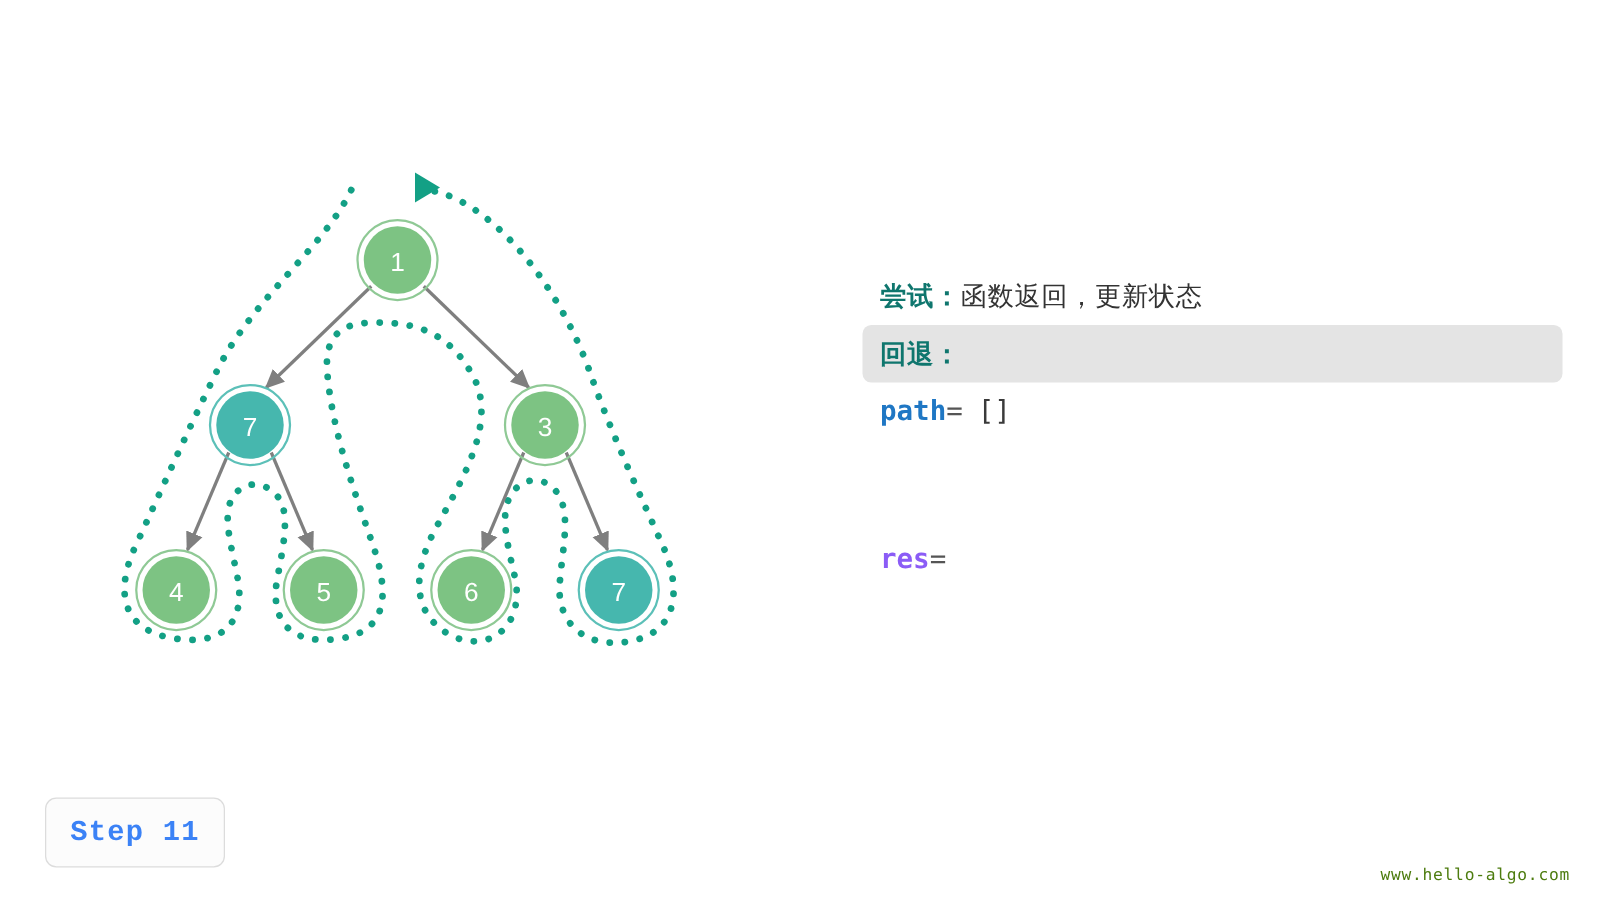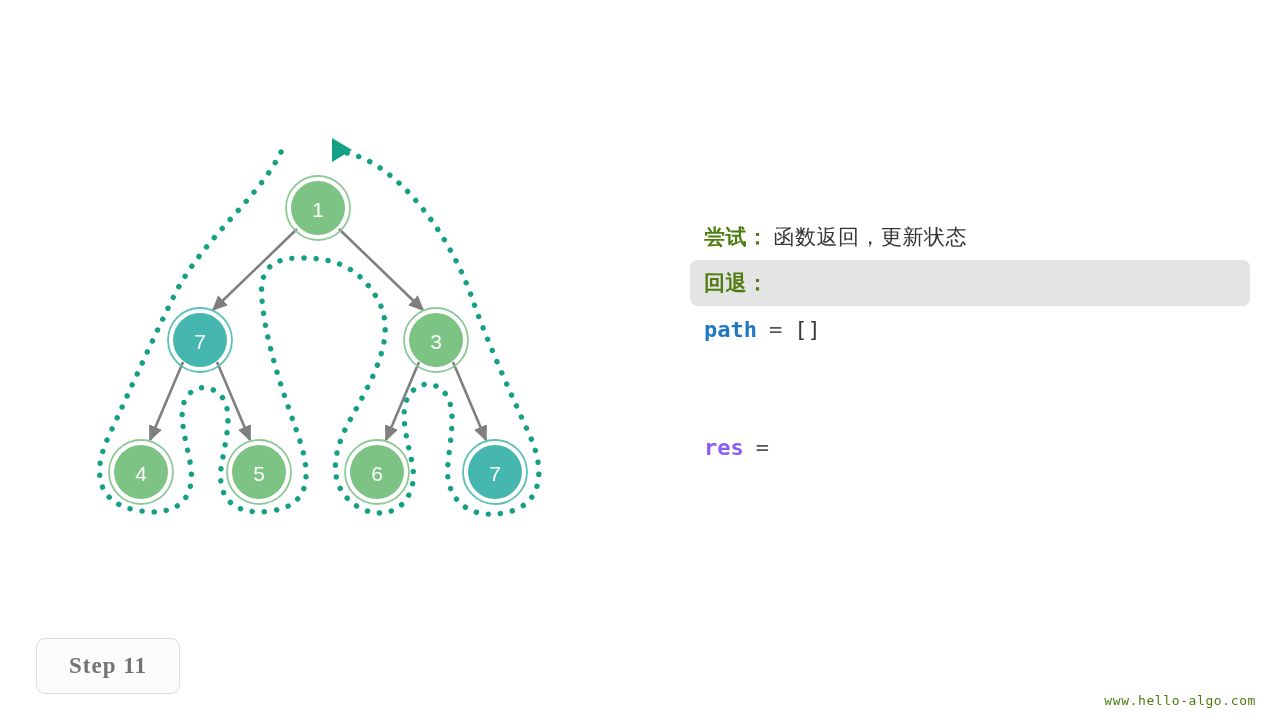--- a/index.html
+++ b/index.html
@@ -40,41 +40,40 @@
     box-sizing: border-box;
     font-size: 21px;
     color: #333333;
     letter-spacing: 0.5px;
   }
   .ann-row.highlight {
     background: #e4e4e4;
   }
   .ann-row .ann-key {
     font-weight: bold;
-    color: #4d7c0f;
-    margin-right: 5px;
+    color: #0f766e;
   }
   .ann-row .ann-val {
     font-weight: normal;
     color: #333333;
   }
 
   .code-row {
     height: 46px;
     display: flex;
     align-items: center;
     padding: 0 14px;
     font-family: "DejaVu Sans Mono", "Liberation Mono", monospace;
     font-size: 22px;
     color: #333333;
     box-sizing: border-box;
   }
   .code-var {
     font-weight: bold;
-    margin-right: 12px;
+    margin-right: 0;
   }
   .code-var.path { color: #1f77c4; }
   .code-var.res  { color: #8b5cf6; }
   .code-eq {
     color: #555555;
     margin-right: 12px;
   }
   .code-val { color: #3a3a3a; }
 
   #code-spacer { height: 72px; }
@@ -85,24 +84,24 @@
     left: 36px;
     top: 638px;
     width: 144px;
     height: 56px;
     border: 1px solid #dcdcdc;
     border-radius: 9px;
     background: #fcfcfc;
     display: flex;
     align-items: center;
     justify-content: center;
-    font-family: Liberation Serif, serif;
+    font-family: Liberation Mono, monospace;
     font-size: 23px;
     font-weight: bold;
-    color: #737373;
+    color: #3b82f6;
     letter-spacing: 1px;
     box-sizing: border-box;
   }
 
   
   #watermark {
     position: absolute;
     right: 24px;
     bottom: 12px;
     font-family: "DejaVu Sans Mono", "Liberation Mono", monospace;

